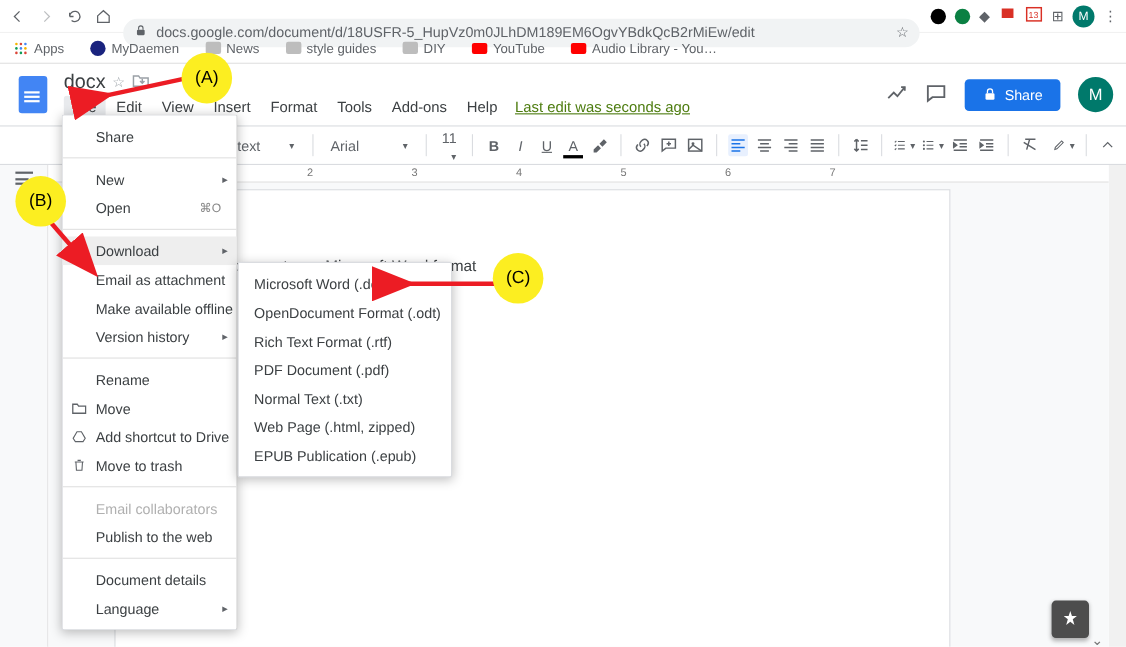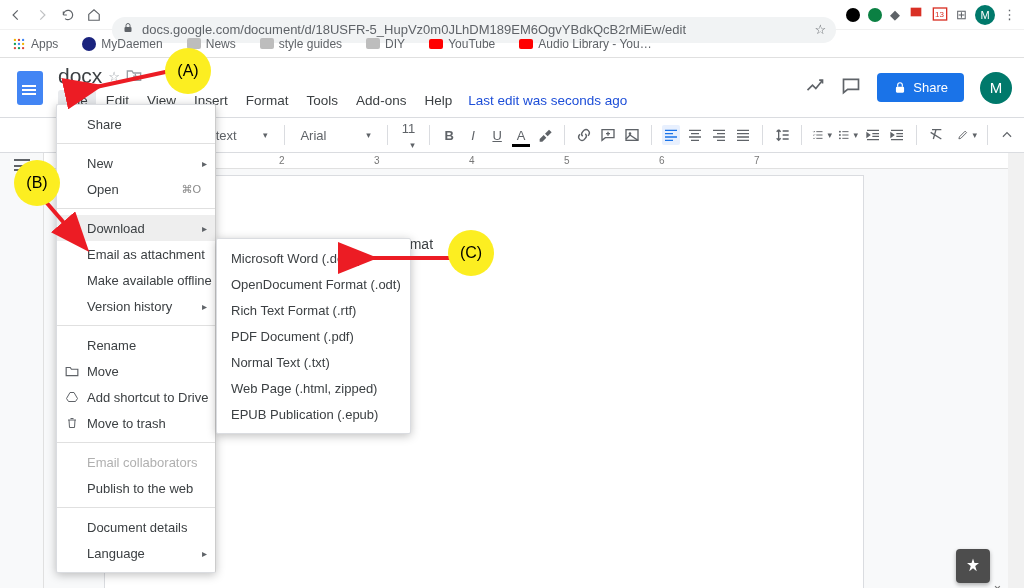--- a/index.html
+++ b/index.html
@@ -20,26 +20,26 @@
   .yt-sq{width:14px;height:10px;background:#f00;border-radius:2px;}
 
   
   .docs-header { display:flex; align-items:center; padding:6px 12px 0 12px; gap:10px; position:relative;}
   .docs-logo { width:36px;height:36px; display:flex;align-items:center;justify-content:center;}
   .docs-logo-inner{width:26px;height:34px;background:#4285f4;border-radius:3px;position:relative;}
   .docs-logo-inner::before,.docs-logo-inner::after{content:"";position:absolute;left:5px;height:2px;background:#fff;}
   .docs-logo-inner::before{top:14px;width:14px; box-shadow:0 4px 0 #fff, 0 8px 0 #fff;}
   .title-block{display:flex;flex-direction:column;gap:2px;}
   .title-row{display:flex;align-items:center;gap:6px;}
-  .doc-title{font-size:21px;color:#3c4043;}
+  .doc-title{font-size:18px;color:#3c4043;}
   .star-ico{color:#9aa0a6;}
   .menus{display:flex;gap:2px;font-size:13.5px;color:#3c4043;}
   .menus .mi{padding:3px 8px;border-radius:3px;}
   .menus .mi.sel{background:#e8eaed;}
-  .menus .last-edit{color:#1d4ed8;margin-left:6px;display:flex;align-items:center;}
+  .menus .last-edit{color:#4d7c0f;text-decoration:underline;margin-left:6px;display:flex;align-items:center;}
   .hdr-right{margin-left:auto;display:flex;align-items:center;gap:16px;}
   .share-btn{background:#1a73e8;color:#fff;padding:7px 16px;border-radius:4px;font-weight:500;display:flex;align-items:center;gap:6px;font-size:13px;}
   .avatar-big{width:32px;height:32px;border-radius:50%;background:#00796b;color:#fff;display:flex;align-items:center;justify-content:center;font-size:15px;font-weight:500;}
 
   
   .toolbar{height:36px;border-top:1px solid #dadce0;border-bottom:1px solid #dadce0;margin-top:6px;display:flex;align-items:center;padding:0 8px;gap:6px;color:#5f6368;font-size:13px;position:relative;z-index:1;}
   .tb-sep{width:1px;height:20px;background:#dadce0;margin:0 4px;}
   .tb-btn{width:20px;height:20px;display:flex;align-items:center;justify-content:center;border-radius:2px;}
   .tb-sel{display:flex;align-items:center;gap:4px;padding:0 4px;flex-direction:column;}
   .drop-tri::after{content:"▾";font-size:9px;margin-left:4px;color:#5f6368;}

